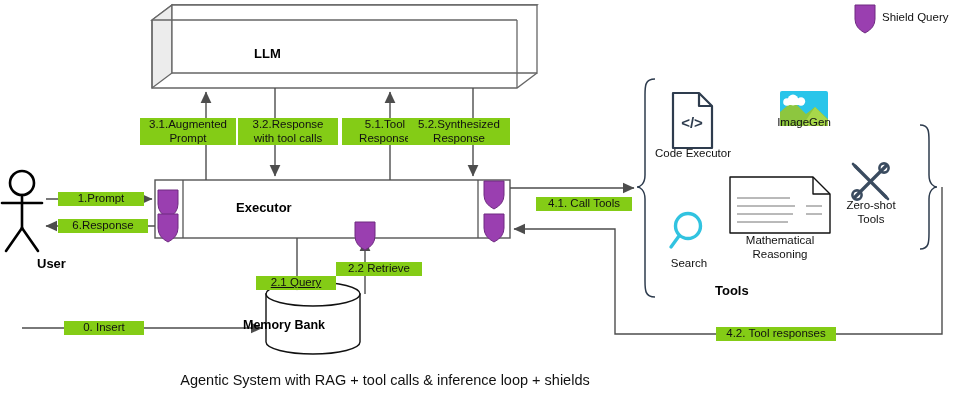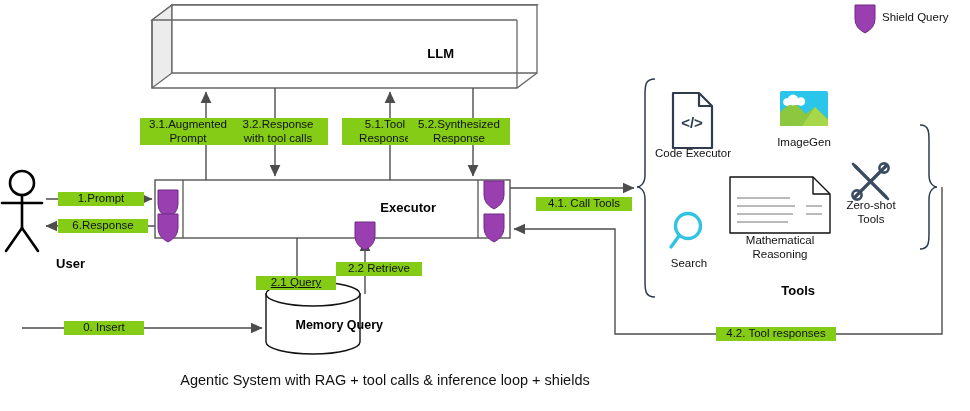--- a/index.html
+++ b/index.html
@@ -6,21 +6,21 @@
   body{
     width:970px;height:411px;position:relative;overflow:hidden;
     background:#ffffff;
     font-family:"Liberation Sans", sans-serif;
     color:#1a1a1a;
   }
   #stage{position:absolute;left:0;top:0;width:970px;height:411px;}
   svg.layer{position:absolute;left:0;top:0;width:970px;height:411px;}
   .lbl{position:absolute;font-size:11.5px;line-height:13.5px;color:#111;text-align:center;white-space:pre-line;}
   .lbl.bg{background:#84cc16;}
-  .title-node{position:absolute;font-size:13px;font-weight:bold;color:#000;text-align:right;}
+  .title-node{position:absolute;font-size:13px;font-weight:bold;color:#000;text-align:left;}
   .toollbl{position:absolute;font-size:11.5px;line-height:13.5px;color:#111;text-align:center;white-space:pre-line;}
   #caption{position:absolute;left:0;top:372px;width:770px;text-align:center;font-size:14.5px;color:#111;}
   .legend-text{position:absolute;font-size:11.5px;color:#111;}
 </style>
 </head>
 <body>
 
 <div id="stage">
 
   <svg class="layer" viewBox="0 0 970 411">
@@ -145,42 +145,42 @@
       <path d="M158,214 L178,214 L178,228 Q178,237 168,242 Q158,237 158,228 Z"></path>
       <path d="M355,222 L375,222 L375,236 Q375,245 365,250 Q355,245 355,236 Z"></path>
       <path d="M484,181 L504,181 L504,195 Q504,204 494,209 Q484,204 484,195 Z"></path>
       <path d="M484,214 L504,214 L504,228 Q504,237 494,242 Q484,237 484,228 Z"></path>
       <path d="M855,5 L875,5 L875,19 Q875,28 865,33 Q855,28 855,19 Z"></path>
     </g>
   </svg>
 
   <div class="title-node" style="left:254px;top:46px;width:200px;">LLM</div>
   <div class="title-node" style="left:236px;top:200px;width:200px;">Executor</div>
-  <div class="title-node" style="left:243px;top:318px;width:140px;font-size:12.5px;">Memory Query</div>
+  <div class="title-node" style="left:243px;top:318px;width:140px;font-size:12.5px;">Memory Bank</div>
   <div class="title-node" style="left:0px;top:256px;width:48px;font-size:13px;padding-left:37px;">User</div>
   <div class="title-node" style="left:715px;top:283px;width:100px;font-size:13px;">Tools</div>
 
   <div class="lbl bg" style="left:58px;top:192px;width:86px;">1.Prompt</div>
   <div class="lbl bg" style="left:58px;top:219px;width:90px;">6.Response</div>
   <div class="lbl bg" style="left:64px;top:321px;width:80px;">0. Insert</div>
   <div class="lbl bg" style="left:256px;top:276px;width:80px;text-decoration:underline;">2.1 Query</div>
   <div class="lbl bg" style="left:336px;top:262px;width:86px;">2.2 Retrieve</div>
   <div class="lbl bg" style="left:140px;top:118px;width:96px;">3.1.Augmented
 Prompt</div>
-  <div class="lbl bg" style="left:228px;top:118px;width:100px;">3.2.Response
+  <div class="lbl bg" style="left:238px;top:118px;width:100px;">3.2.Response
 with tool calls</div>
   <div class="lbl bg" style="left:342px;top:118px;width:86px;">5.1.Tool
 Response</div>
   <div class="lbl bg" style="left:408px;top:118px;width:102px;">5.2.Synthesized
 Response</div>
   <div class="lbl bg" style="left:536px;top:197px;width:96px;">4.1. Call Tools</div>
   <div class="lbl bg" style="left:716px;top:327px;width:120px;">4.2. Tool responses</div>
 
   <div class="toollbl" style="left:648px;top:147px;width:90px;">Code Executor</div>
-  <div class="toollbl" style="left:766px;top:136px;width:76px;">ImageGen</div>
+  <div class="toollbl" style="left:766px;top:116px;width:76px;">ImageGen</div>
   <div class="toollbl" style="left:833px;top:199px;width:76px;">Zero-shot
 Tools</div>
   <div class="toollbl" style="left:730px;top:234px;width:100px;">Mathematical
 Reasoning</div>
   <div class="toollbl" style="left:655px;top:257px;width:68px;">Search</div>
 
   <div class="legend-text" style="left:882px;top:11px;">Shield Query</div>
 
   <div id="caption">Agentic System with RAG + tool calls &amp; inference loop + shields</div>
 </div>

